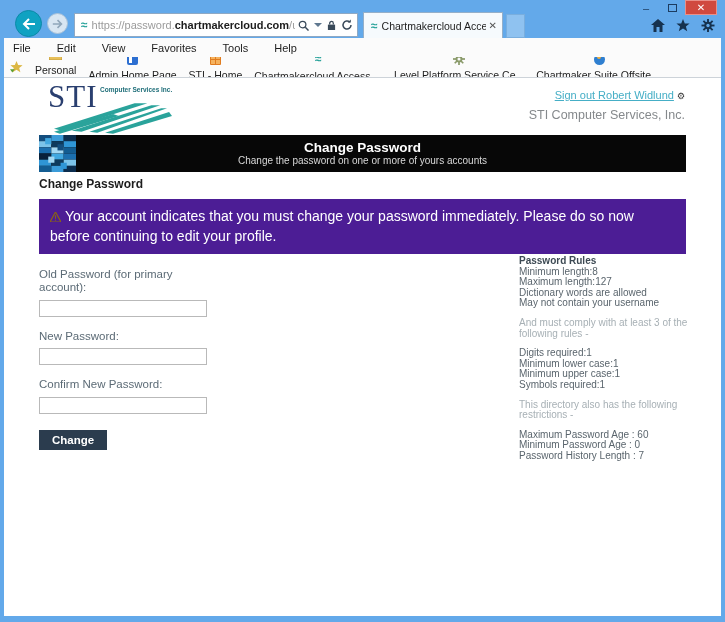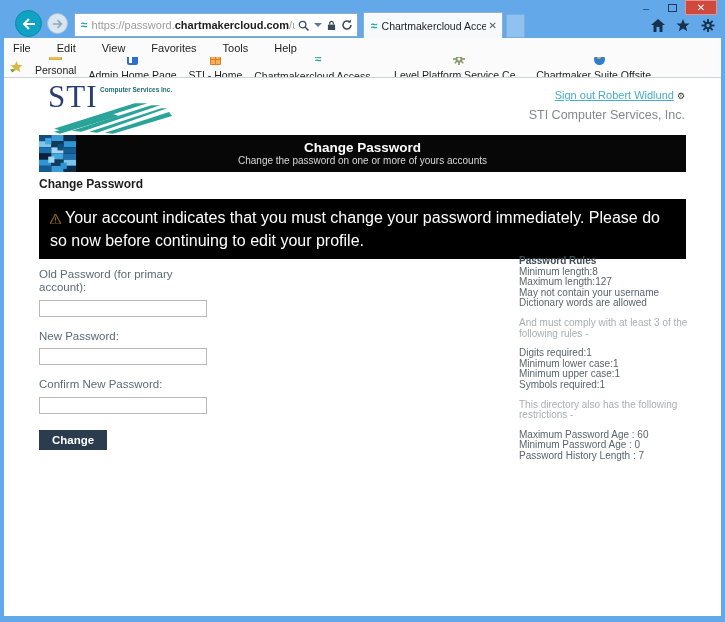--- a/index.html
+++ b/index.html
@@ -71,22 +71,22 @@
 
   .hero{position:absolute;left:35px;right:35px;top:57px;height:37px;background:#070707;
         color:#fff;display:flex;align-items:center;}
   .hero .mosaic{width:37px;height:37px;flex:0 0 37px;}
   .hero .herotext{flex:1;text-align:center;padding-right:37px;}
   .hero .t1{font-size:13.5px;font-weight:bold;line-height:15px;}
   .hero .t2{font-size:10px;color:#d8d8d8;line-height:12px;}
 
   .h2{position:absolute;left:35px;top:99px;font-size:12px;font-weight:bold;color:#1d1d1d;}
 
-  .alert{position:absolute;left:35px;right:35px;top:121px;min-height:44px;background:#000000;
-         color:#fff;font-size:16px;line-height:1.45;padding:7px 11px;}
+  .alert{position:absolute;left:35px;right:35px;top:121px;min-height:44px;background:#4c1d95;
+         color:#fff;font-size:14px;line-height:1.45;padding:7px 11px;}
   .alert svg{vertical-align:-1px;margin-right:4px;}
 
   .form{position:absolute;left:35px;top:178px;width:180px;margin-top:12px;}
   .form label{display:block;color:#5c6b76;font-size:11.5px;line-height:13px;margin-bottom:4px;}
   .form input{width:168px;height:17px;border:1px solid #b9b9b9;margin-bottom:13px;padding:0 3px;font-size:11px;}
   .btn{background:#2b3c4e;color:#fff;font-weight:bold;font-size:11.5px;border:none;
        padding:4px 13px;margin-top:3px;cursor:pointer;}
 
   .rules{position:absolute;left:515px;top:178px;width:185px;font-size:10px;line-height:10.6px;color:#5a656d;}
   .rules .rtitle{font-weight:bold;color:#3d4a54;}
@@ -289,22 +289,22 @@
       <input type="password" style="">
       <label>Confirm New Password:</label>
       <input type="password" style="">
       <div><button class="btn">Change</button></div>
     </div>
 
     <div class="rules">
       <div class="rtitle">Password Rules</div>
       <div>Minimum length:8</div>
       <div>Maximum length:127</div>
+      <div>Dictionary words are allowed</div>
       <div>May not contain your username</div>
-      <div>Dictionary words are allowed</div>
       <div class="gap"></div>
       <div class="muted">And must comply with at least 3 of the following rules -</div>
       <div class="gap"></div>
       <div>Digits required:1</div>
       <div>Minimum lower case:1</div>
       <div>Minimum upper case:1</div>
       <div>Symbols required:1</div>
       <div class="gap"></div>
       <div class="muted">This directory also has the following restrictions -</div>
       <div class="gap"></div>

